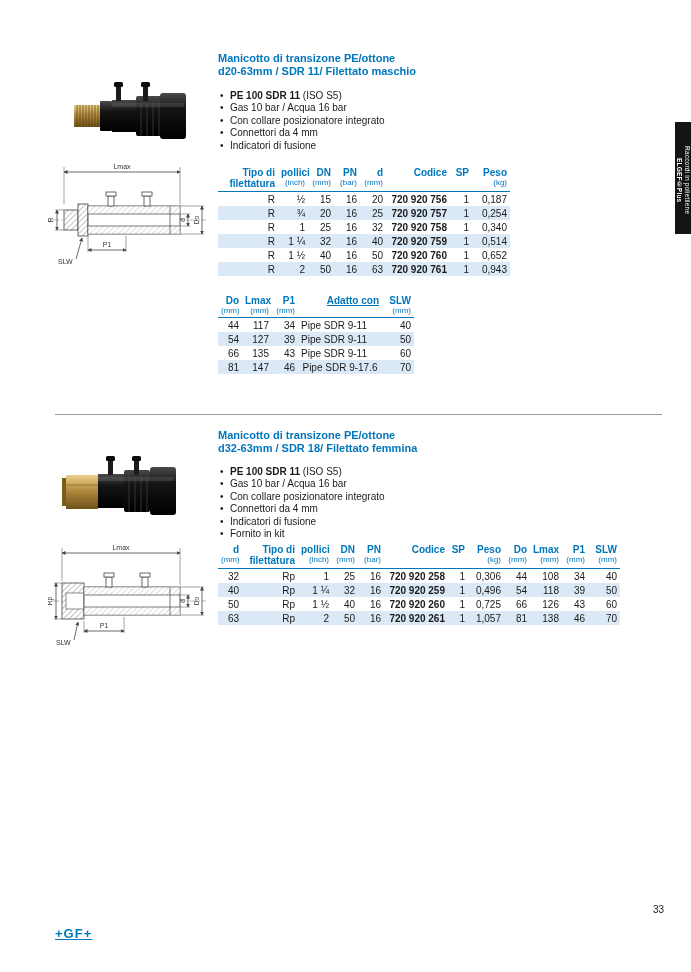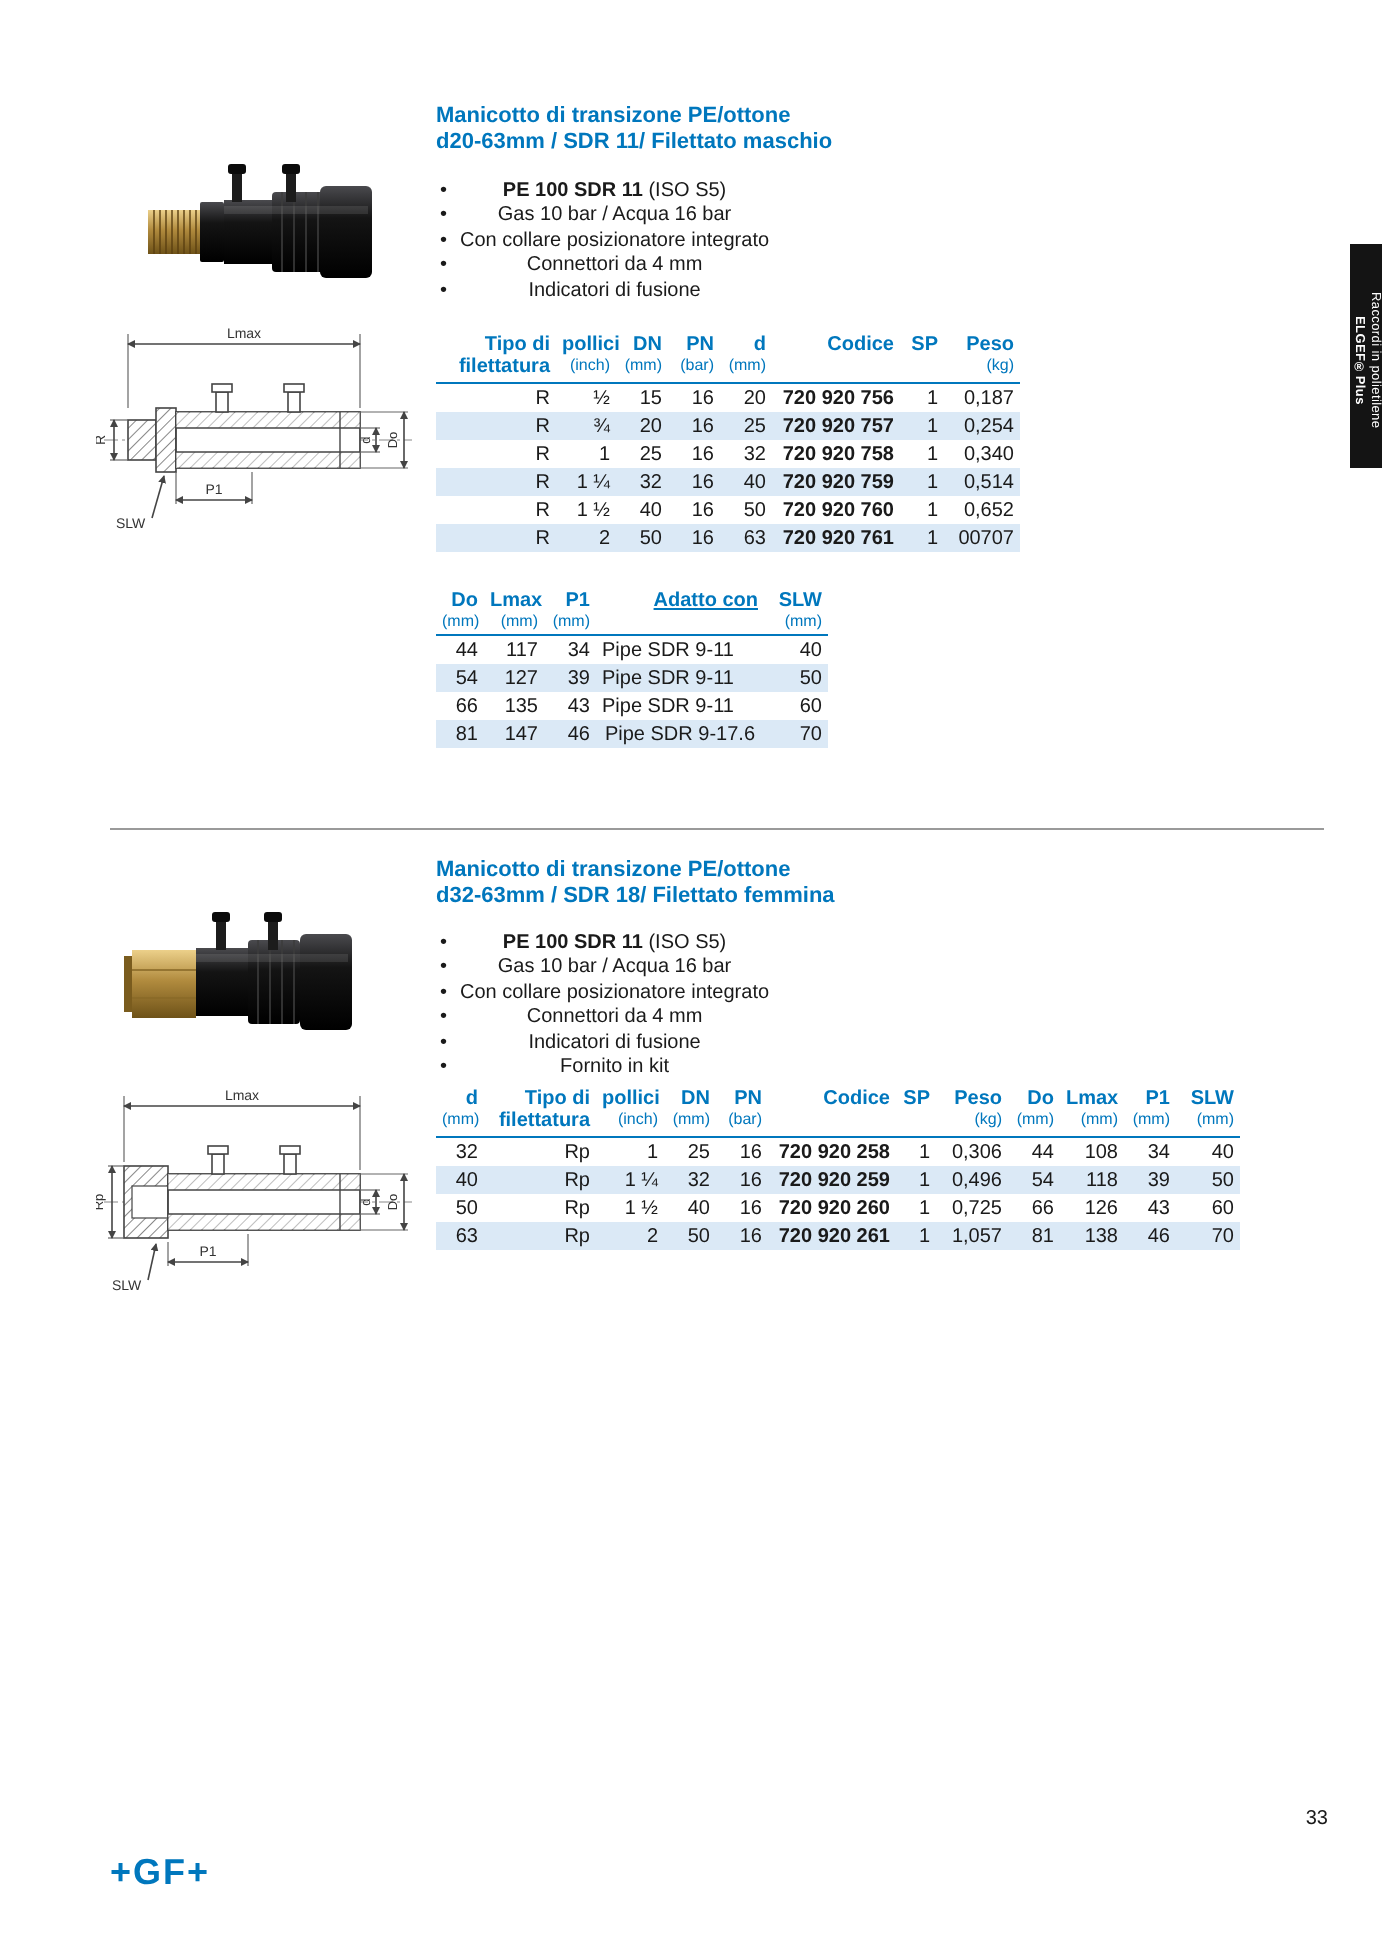--- a/index.html
+++ b/index.html
@@ -8,40 +8,40 @@
     --ink:#1a1a1a;
   }
   html,body{margin:0;padding:0;}
   body{
     width:691px;height:972px;position:relative;background:#fff;
     font-family:"Liberation Sans",sans-serif;color:var(--ink);overflow:hidden;
   }
   .abs{position:absolute;}
   .title{color:var(--blue);font-weight:bold;font-size:11px;line-height:13px;}
   ul.bullets{list-style:none;margin:0;padding:0;}
-  ul.bullets li{font-size:10px;line-height:12.4px;padding-left:11px;position:relative;white-space:nowrap;text-align:center;}
+  ul.bullets li{font-size:10px;line-height:12.4px;padding-left:11px;position:relative;white-space:nowrap;}
   ul.bullets li::before{content:"\2022";position:absolute;left:1px;top:0;}
   ul.bullets li b{font-weight:bold;}
 
   table.data{border-collapse:collapse;table-layout:fixed;}
   table.data thead tr{border-bottom:1px solid var(--blue);}
   table.data th{color:var(--blue);font-size:10px;font-weight:bold;text-align:right;
     vertical-align:top;padding:0 3px 2px 3px;line-height:11px;}
   table.data th .unit{font-size:8px;font-weight:normal;line-height:9px;}
   table.data td{font-size:10px;line-height:11px;padding:1.5px 3px;text-align:right;white-space:nowrap;}
   table.data tr.alt{background:var(--alt);}
   table.data td.bold{font-weight:bold;}
 
   .sidetab{background:#141414;color:#fff;overflow:hidden;}
   .sidetab .vtext{writing-mode:vertical-rl;text-align:center;height:100%;
     font-size:6.5px;line-height:8px;letter-spacing:.2px;padding:2px 0;}
   .sidetab .vtext .b{font-weight:bold;}
 
   .divider{background:#9a9a9a;height:1px;}
-  .footer-logo{color:var(--blue);font-weight:bold;font-size:18px;letter-spacing:1px;}
+  .footer-logo{color:var(--blue);font-weight:bold;font-size:13px;letter-spacing:1px;text-decoration:underline;}
   .pageno{font-size:10px;color:var(--ink);}
 
   svg.drawing text{font-family:"Liberation Sans",sans-serif;fill:#333;}
 </style>
 </head>
 <body>
 
 <div>
 
   <svg class="abs" style="left:72px;top:76px;" width="116" height="78" viewBox="0 0 116 78">
@@ -248,21 +248,21 @@
           <td>0,652</td>
         </tr>
         <tr class="alt">
           <td>R</td>
           <td>2</td>
           <td>50</td>
           <td>16</td>
           <td>63</td>
           <td class="bold">720 920 761</td>
           <td>1</td>
-          <td>00707</td>
+          <td>0,943</td>
         </tr>
       </tbody>
   </table>
 
   <table class="data abs" style="left:218px;top:295px;width:196px;">
     <colgroup>
       <col style="width:24px">
         <col style="width:30px">
         <col style="width:26px">
         <col style="width:84px">

